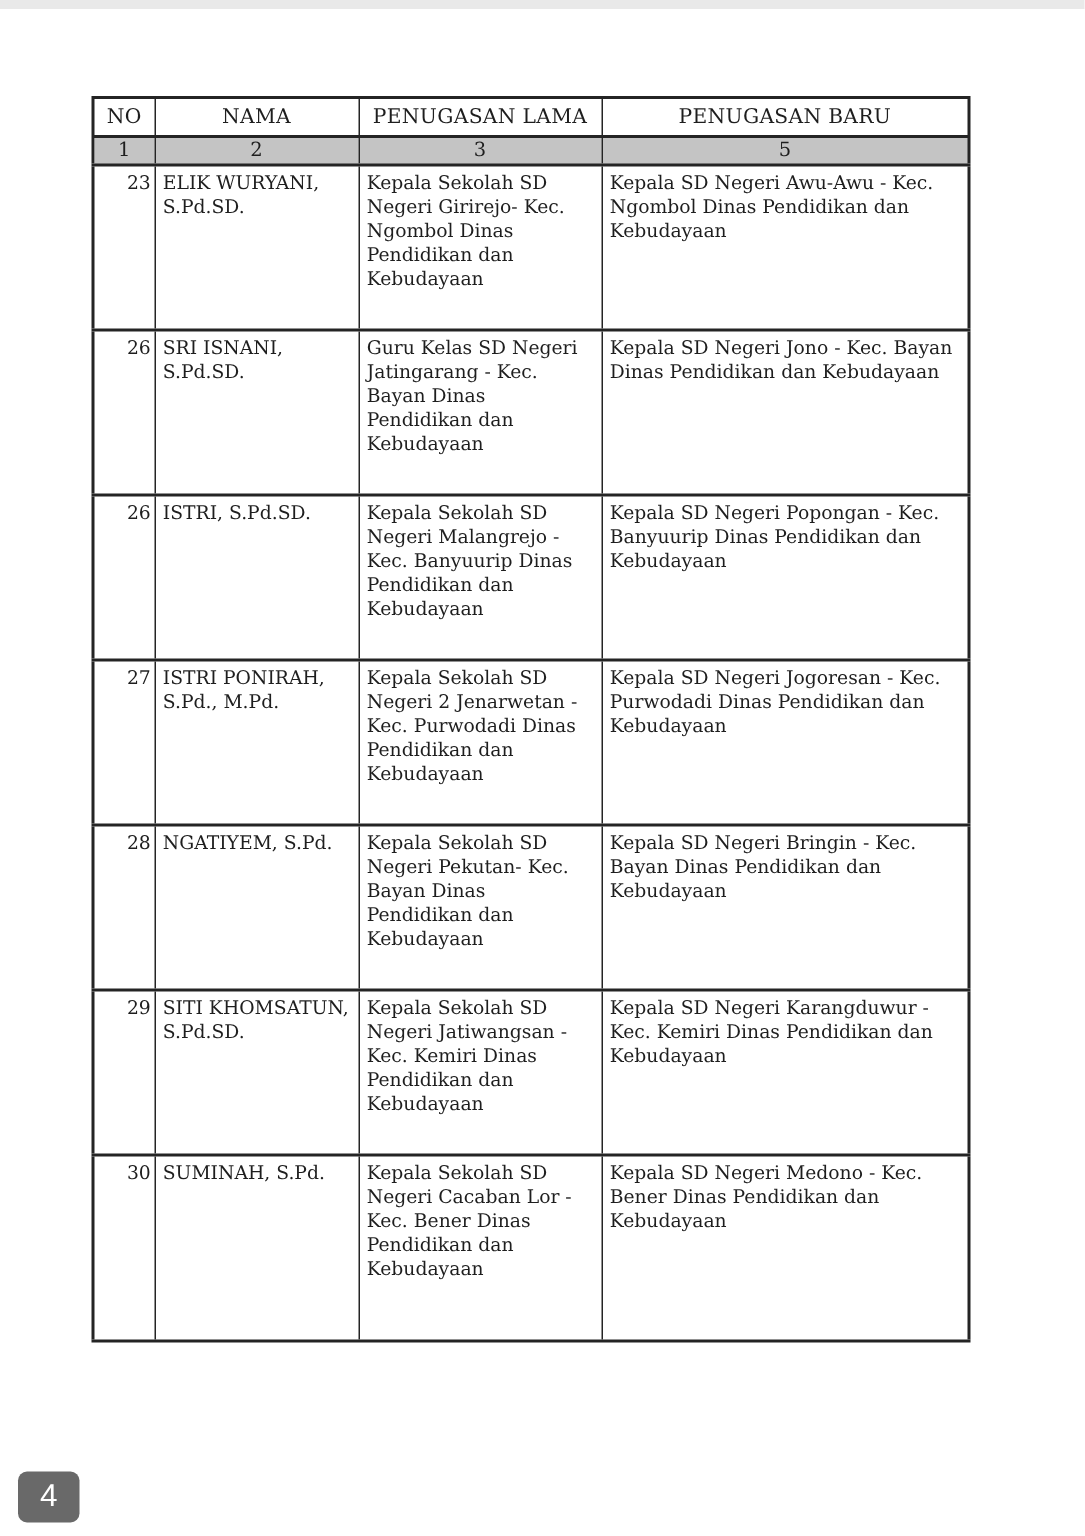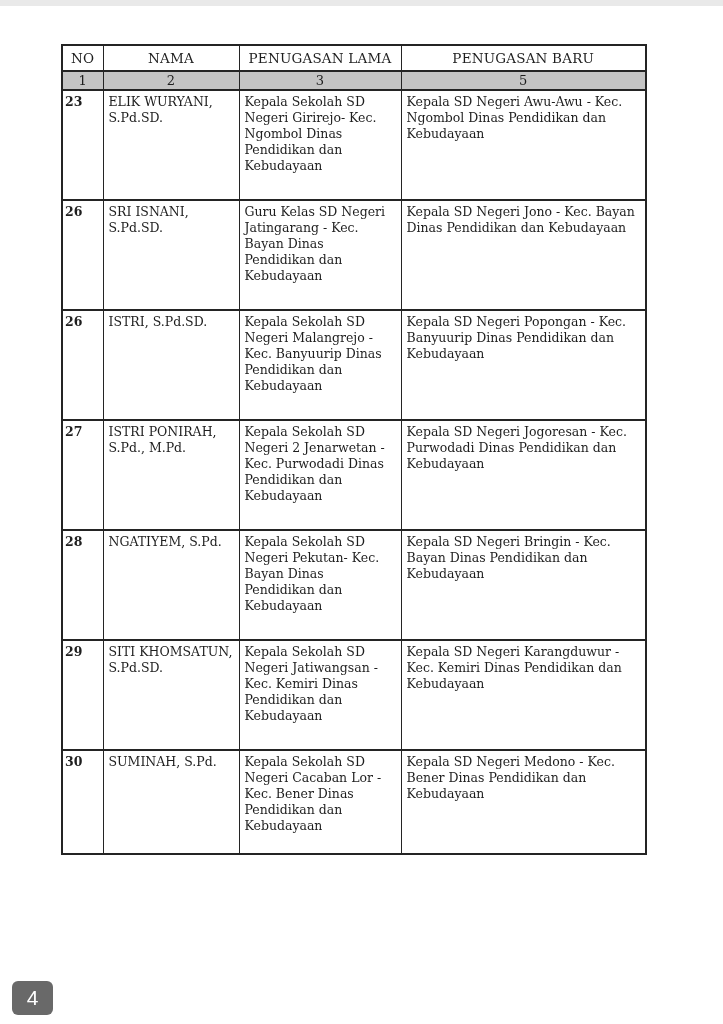--- a/index.html
+++ b/index.html
@@ -10,21 +10,21 @@
     font-family: "DejaVu Serif", serif;
     color: #1e1e1e;
     overflow: hidden;
   }
   .top-edge {
     position: absolute; top: 0; left: 0;
     width: 723px; height: 6px;
     background: #e9e9e9;
   }
   table.assign {
-    position: absolute; left: 61px; top: 44px;
+    position: absolute; left: 61px; top: 64px;
     width: 584px;
     border-collapse: collapse;
     table-layout: fixed;
     border: 2px solid #242424;
   }
   .assign th, .assign td {
     border: 1px solid #242424;
     border-top-width: 2px;
     border-bottom-width: 2px;
     overflow: hidden;
@@ -47,25 +47,25 @@
     padding: 0;
     line-height: 17px;
   }
   .assign td {
     font-size: 12.5px;
     line-height: 1.28;
     padding: 3px 5px 2px 5px;
     vertical-align: top;
   }
   .assign td.no {
-    text-align: left;
-    padding-left: 2px; padding-right: 2px; font-weight: bold;
+    text-align: right;
+    padding-left: 2px; padding-right: 2px;
   }
   tr.data { height: 110px; }
-  tr.data.last { height: 104px; }
+  tr.data.last { height: 124px; }
   .page-badge {
     position: absolute;
     left: 12px; top: 981px;
     width: 41px; height: 34px;
     background: #696969;
     border-radius: 6px;
     color: #ffffff;
     font-family: "Liberation Sans", sans-serif;
     font-size: 21px;
     display: flex; align-items: center; justify-content: center;

